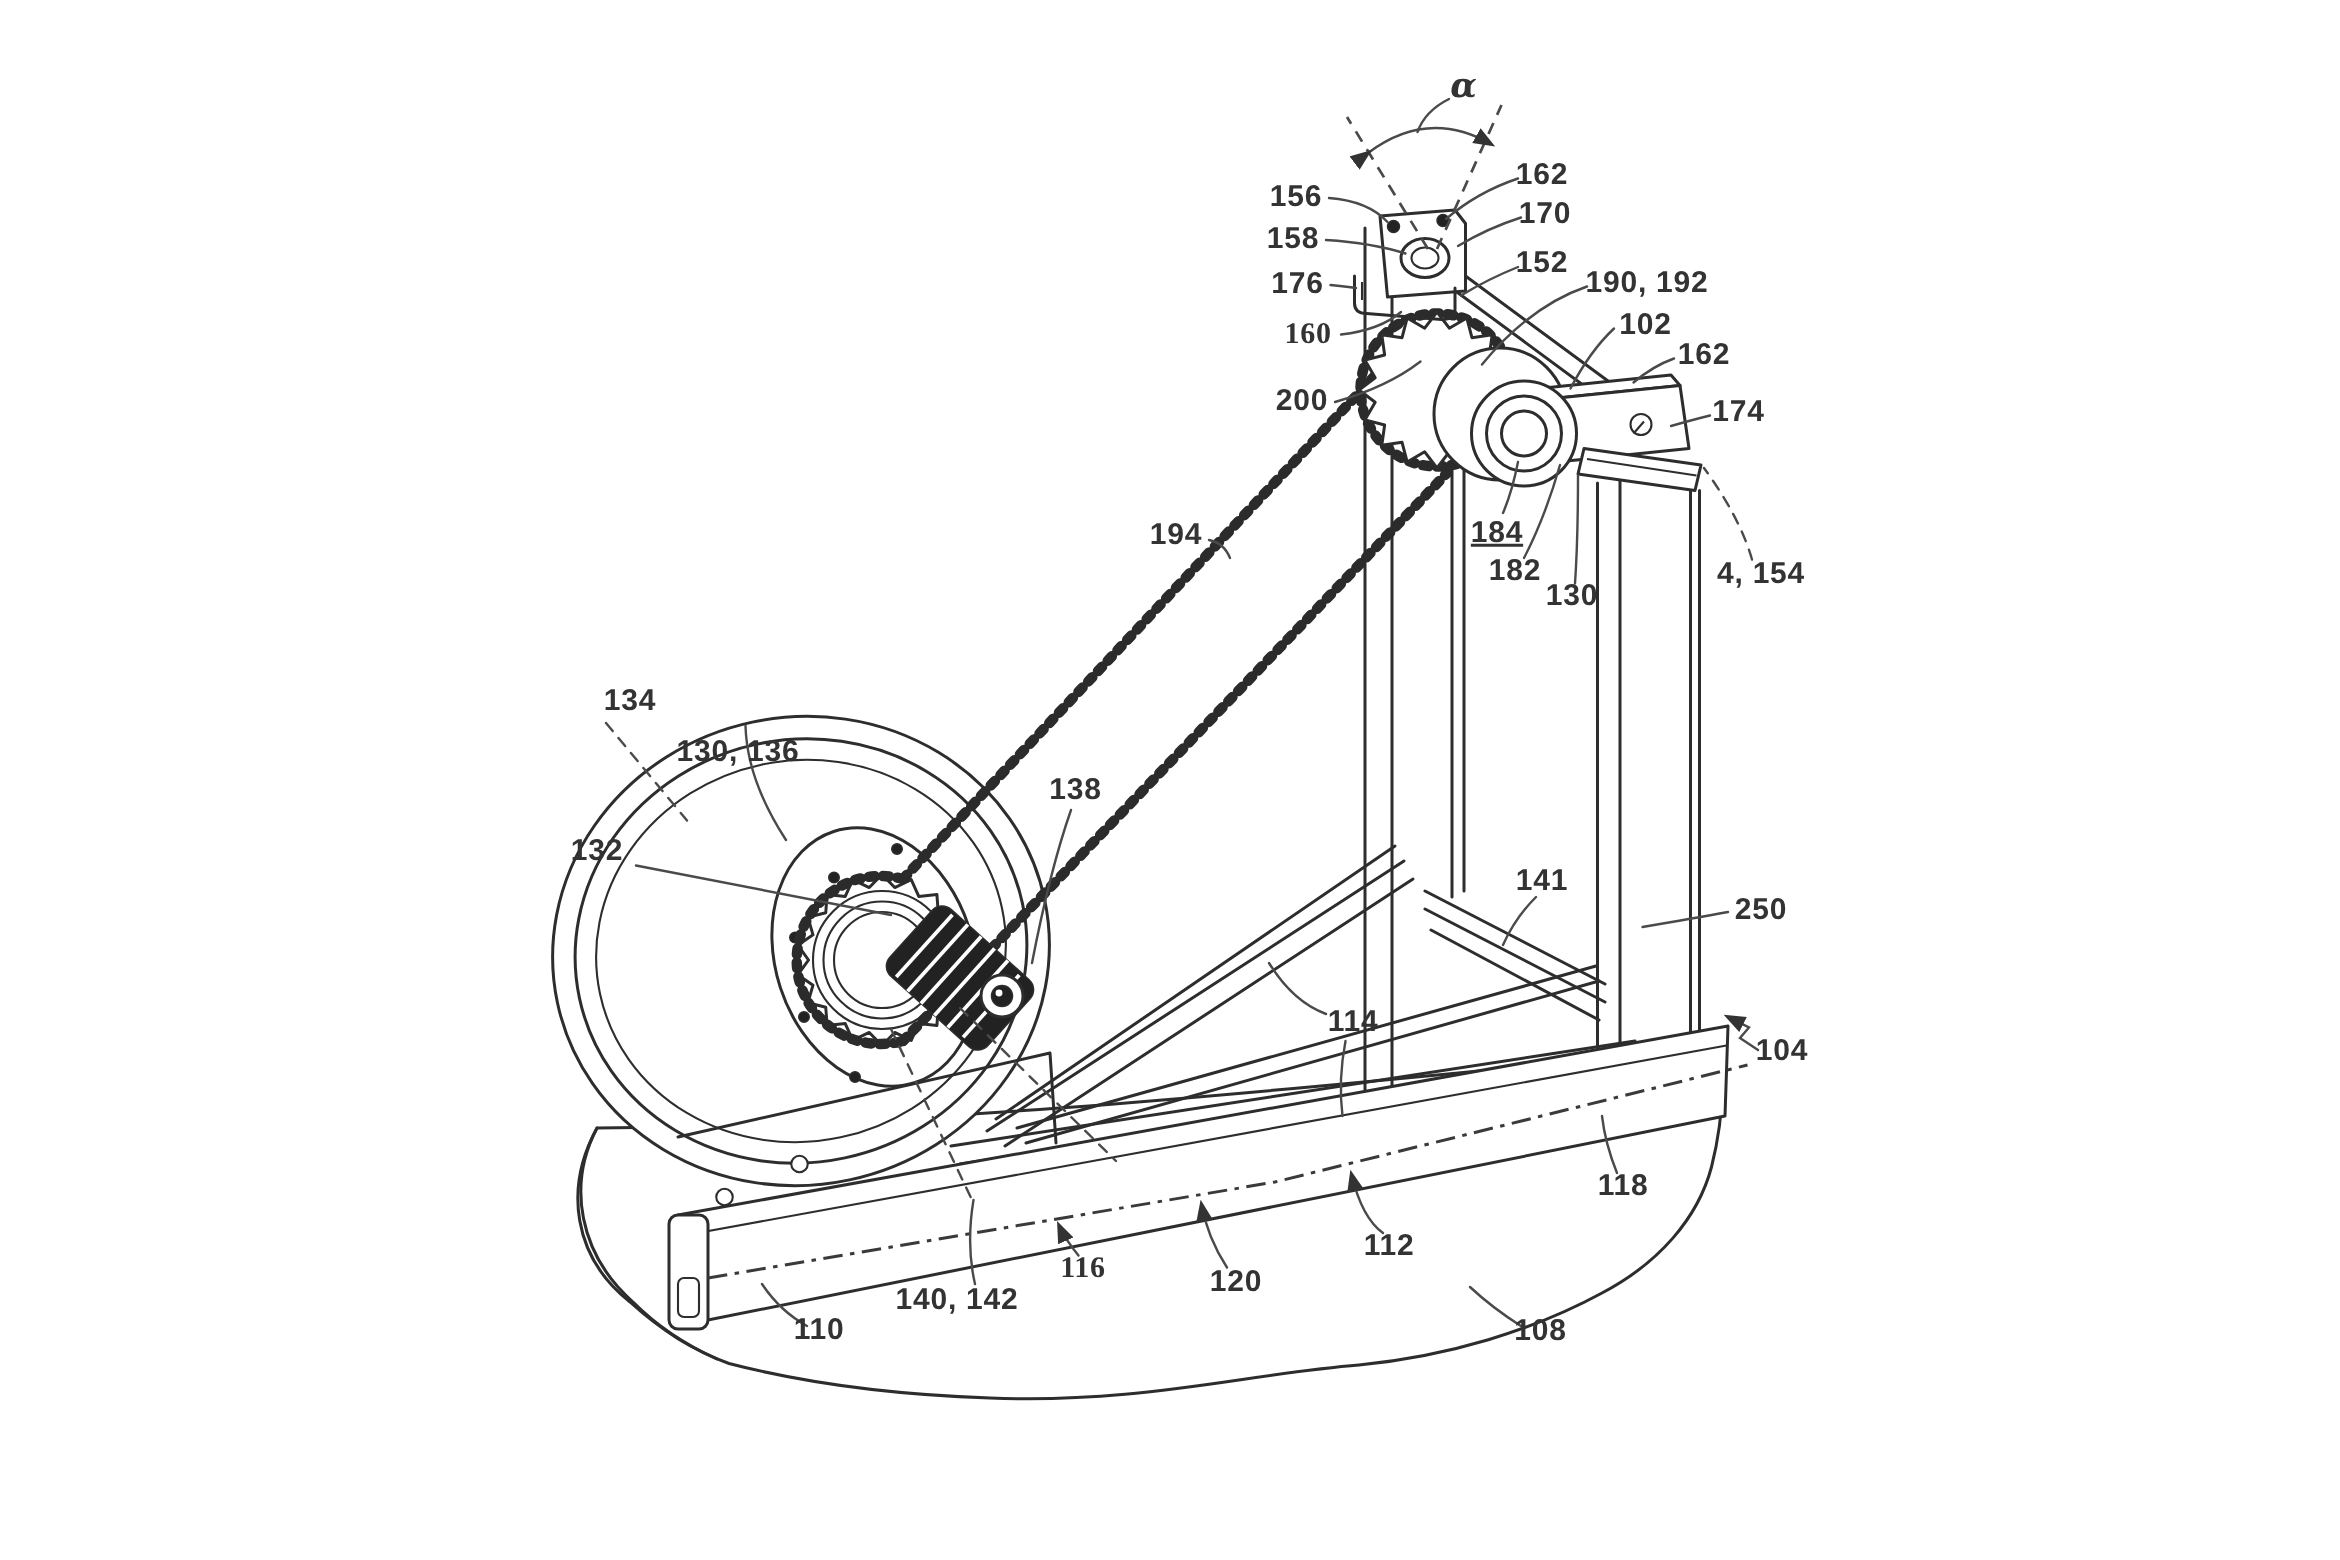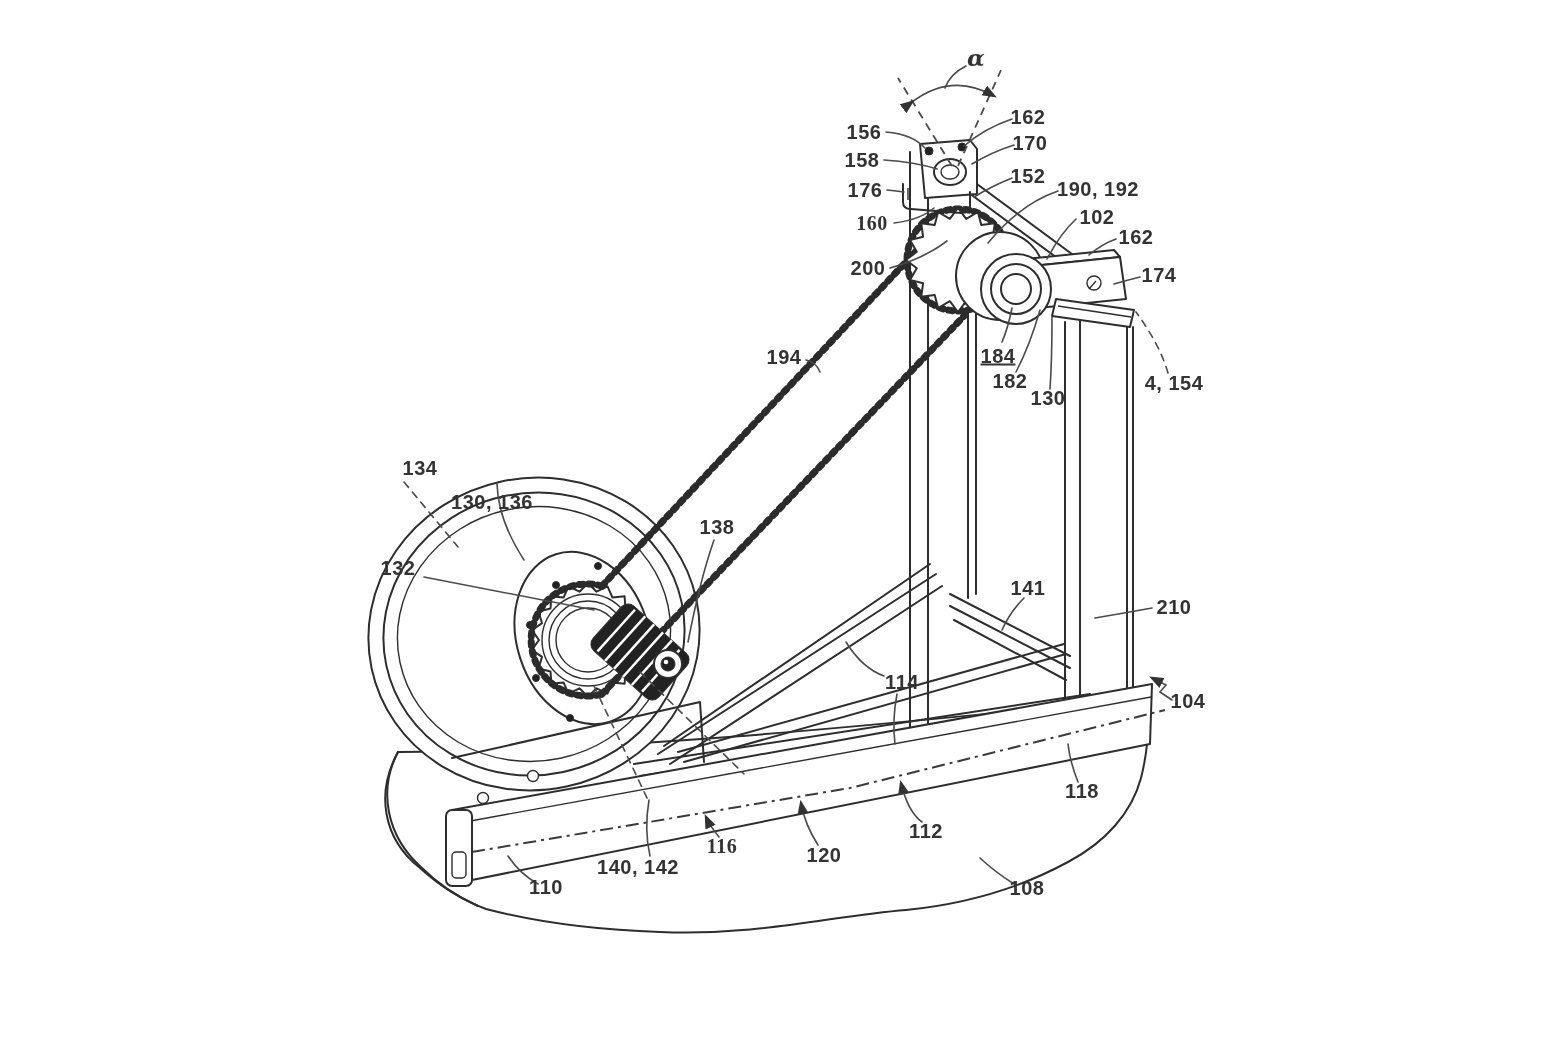--- a/index.html
+++ b/index.html
@@ -249,21 +249,21 @@
       <div class="ref-label" style="left: 998px; top: 356px; text-decoration: underline;">184</div>
       <div class="ref-label" style="left: 1010px; top: 381px;">182</div>
       <div class="ref-label" style="left: 1048px; top: 398px;">130</div>
       <div class="ref-label" style="left: 1174px; top: 383px;">4, 154</div>
       <div class="ref-label" style="left: 784px; top: 357px;">194</div>
       <div class="ref-label" style="left: 420px; top: 468px;">134</div>
       <div class="ref-label" style="left: 492px; top: 470px; margin-top: 32px;">130, 136</div>
       <div class="ref-label" style="left: 717px; top: 527px;">138</div>
       <div class="ref-label" style="left: 398px; top: 568px;">132</div>
       <div class="ref-label" style="left: 1028px; top: 588px;">141</div>
-      <div class="ref-label" style="left: 1174px; top: 607px;">210</div>
+      <div class="ref-label" style="left: 1174px; top: 607px;">250</div>
       <div class="ref-label" style="left: 902px; top: 682px;">114</div>
       <div class="ref-label" style="left: 1188px; top: 701px;">104</div>
       <div class="ref-label" style="left: 1082px; top: 791px;">118</div>
       <div class="ref-label" style="left: 926px; top: 831px;">112</div>
       <div class="ref-label" style="left: 722px; top: 846px; font-family: Liberation Serif, serif;">116</div>
       <div class="ref-label" style="left: 824px; top: 855px;">120</div>
       <div class="ref-label" style="left: 638px; top: 867px;">140, 142</div>
       <div class="ref-label" style="left: 546px; top: 887px;">110</div>
       <div class="ref-label" style="left: 1027px; top: 888px;">108</div>
     </div>

